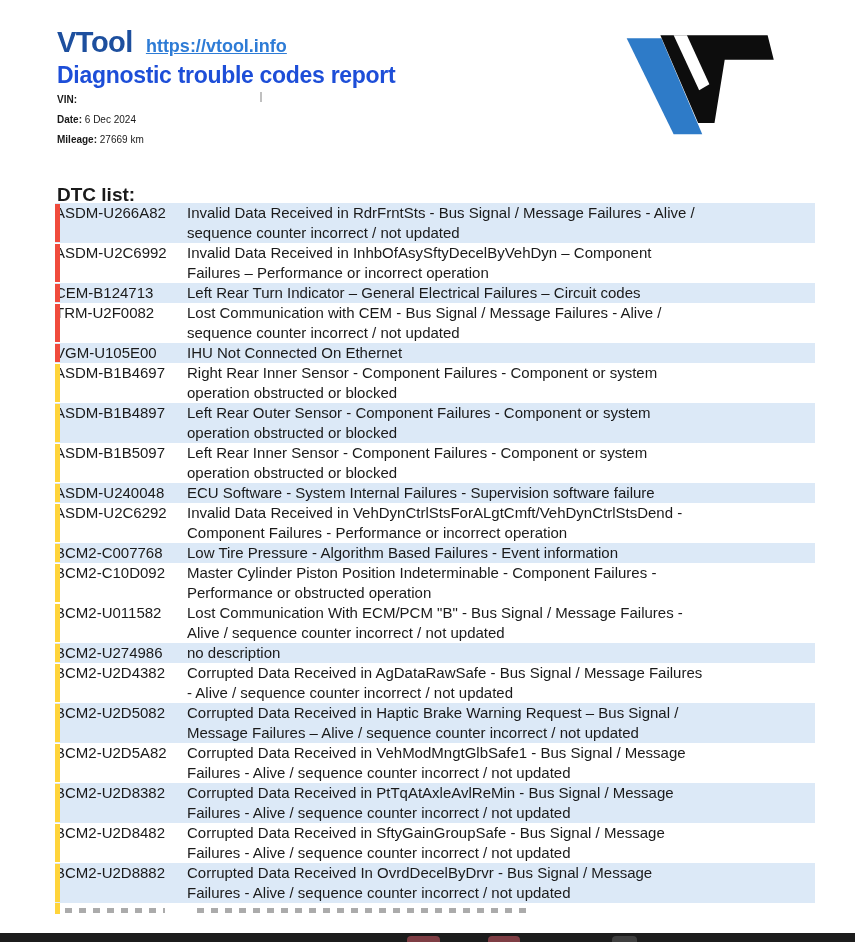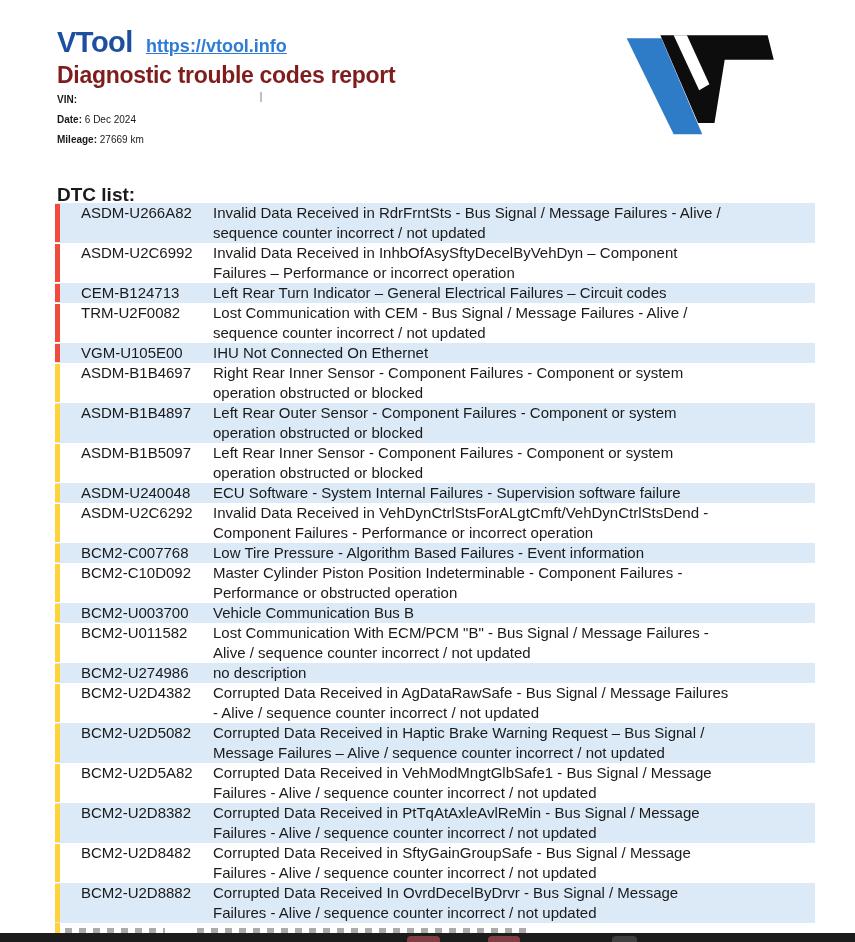--- a/index.html
+++ b/index.html
@@ -16,32 +16,32 @@
   *{margin:0;padding:0;box-sizing:border-box;}
   html,body{width:855px;height:942px;overflow:hidden;background:#ffffff;
     font-family:"Liberation Sans",sans-serif;color:var(--text);}
   .page{position:relative;width:855px;height:942px;background:#fff;}
 
   
   .header{position:absolute;left:57px;top:26px;}
   .brand-row{display:flex;align-items:baseline;gap:13px;}
   .brand{font-size:29px;font-weight:700;color:var(--brand-blue);letter-spacing:-0.5px;}
   .url{font-size:18px;font-weight:700;color:var(--link-blue);}
-  .title{font-size:23px;font-weight:700;color:#7f1d1d;margin-top:3px;letter-spacing:-0.3px;}
+  .title{font-size:23px;font-weight:700;color:#1d4ed8;margin-top:3px;letter-spacing:-0.3px;}
   .meta{font-size:10px;line-height:18px;margin-top:2px;}
   .meta b{font-weight:700;}
   .vin-mark{position:absolute;left:260px;top:92px;width:2px;height:10px;background:#c0c0c0;}
 
   
   .logo{position:absolute;left:612px;top:26px;width:205px;height:143px;}
 
   
   .dtc-label{position:absolute;left:57px;top:184px;font-size:19px;font-weight:700;}
   .table{position:absolute;left:55px;top:203px;width:760px;}
-  .row{position:relative;display:flex;padding-left:26px;font-size:15px;line-height:20px;}
+  .row{position:relative;display:flex;padding-left:0;font-size:15px;line-height:20px;}
   .row.shaded{background:var(--row-alt);}
   .row::before{content:"";position:absolute;left:0;top:1px;bottom:1px;width:5px;}
   .row.sev-red::before{background:var(--severity-red);}
   .row.sev-yellow::before{background:var(--severity-yellow);}
   .code{width:132px;flex-shrink:0;}
   .desc{flex:1;min-width:0;white-space:pre-line;}
 
   
   .row-partial{position:relative;height:11px;overflow:hidden;background:#fff;}
   .row-partial::before{content:"";position:absolute;left:0;top:0;bottom:0;width:5px;
@@ -135,24 +135,20 @@
   </div>
       <div class="row shaded sev-yellow">
     <div class="code">BCM2-C007768</div>
     <div class="desc">Low Tire Pressure - Algorithm Based Failures - Event information</div>
   </div>
       <div class="row plain sev-yellow">
     <div class="code">BCM2-C10D092</div>
     <div class="desc">Master Cylinder Piston Position Indeterminable - Component Failures -
 Performance or obstructed operation</div>
   </div>
-      <div class="row shaded sev-yellow">
-    <div class="code">BCM2-U003700</div>
-    <div class="desc">Vehicle Communication Bus B</div>
-  </div>
       <div class="row plain sev-yellow">
     <div class="code">BCM2-U011582</div>
     <div class="desc">Lost Communication With ECM/PCM "B" - Bus Signal / Message Failures -
 Alive / sequence counter incorrect / not updated</div>
   </div>
       <div class="row shaded sev-yellow">
     <div class="code">BCM2-U274986</div>
     <div class="desc">no description</div>
   </div>
       <div class="row plain sev-yellow">

